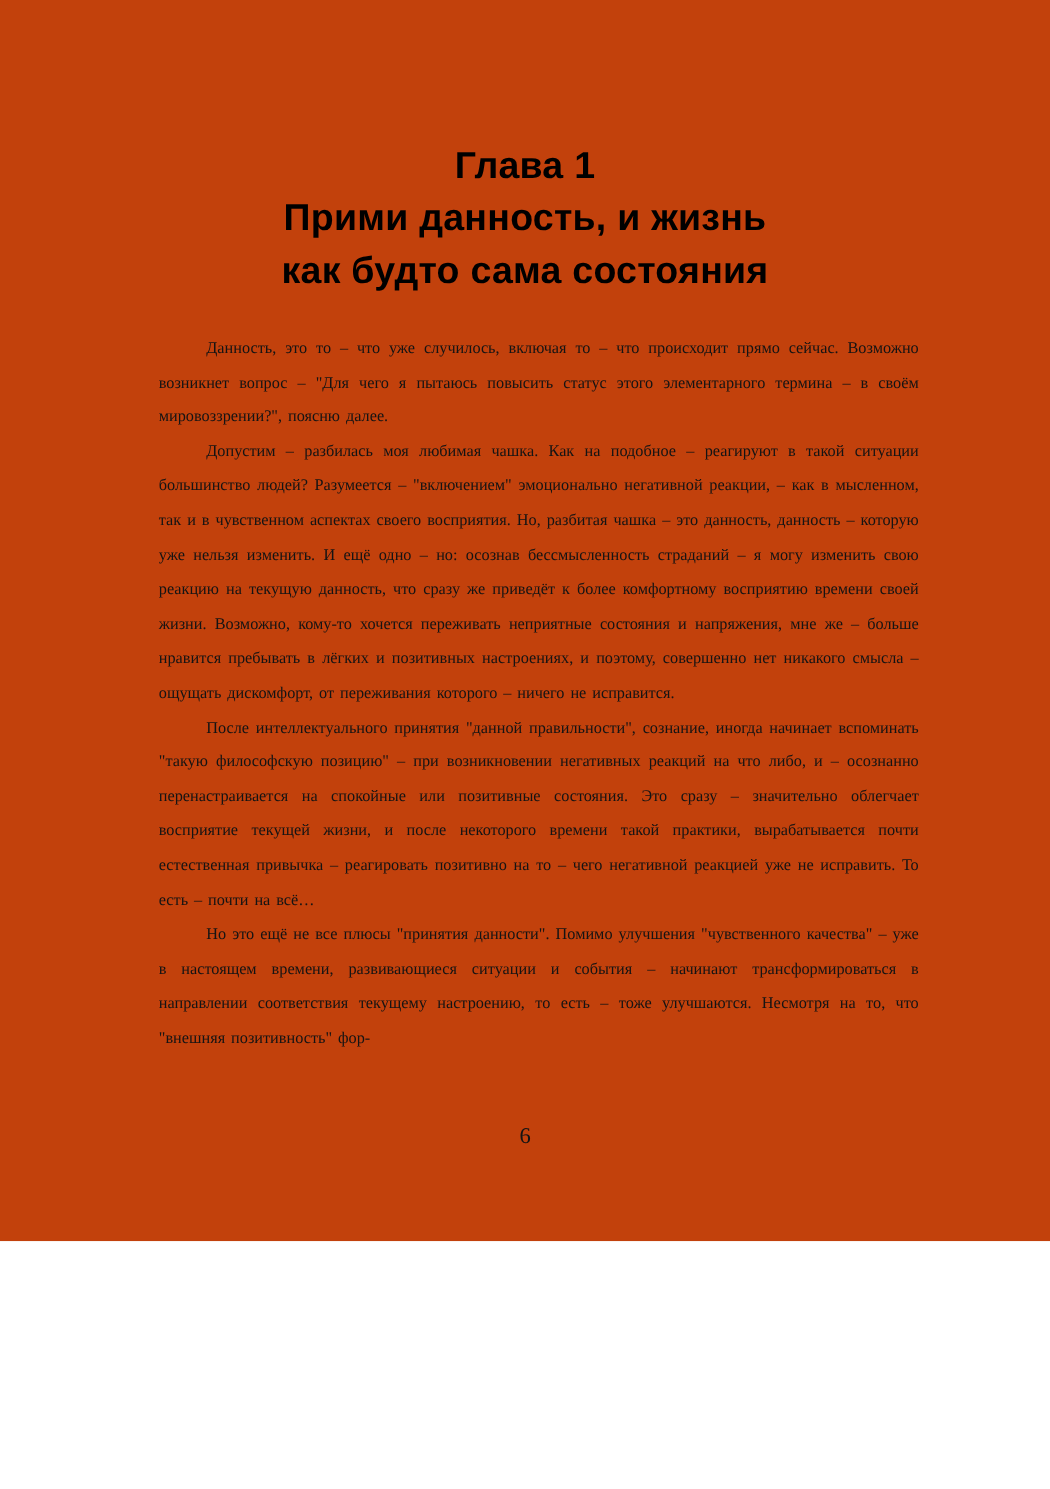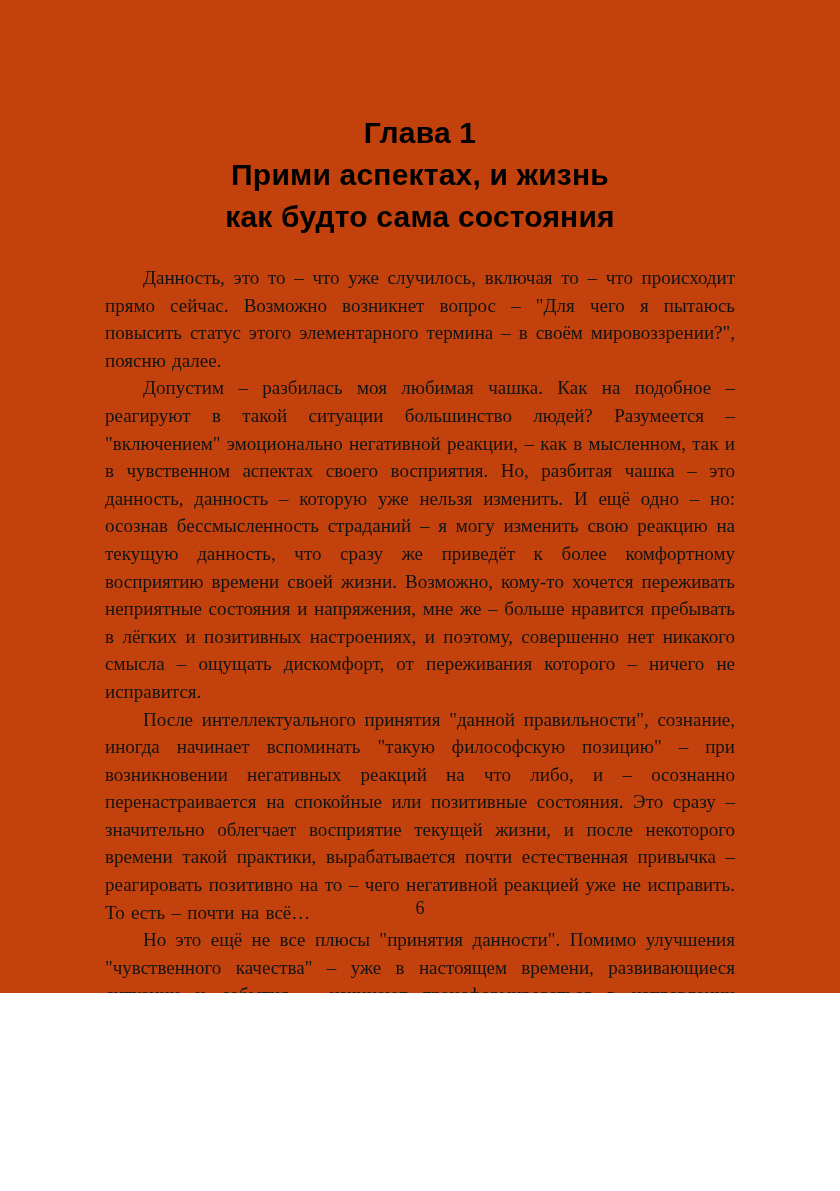--- a/index.html
+++ b/index.html
@@ -26,24 +26,25 @@
       margin-bottom: 26px;
     }
     .chapter-number,
     .chapter-title {
       font-size: 30px;
       line-height: 42px;
       letter-spacing: 0.2px;
     }
     .body-text {
       font-family: "Liberation Serif", serif;
-      font-size: 19px;
+      font-size: 13px;
       line-height: 27.6px;
       text-align: justify;
       color: #141414;
+      margin-left: 22px;
     }
     .para {
       margin: 0;
       text-indent: 38px;
       word-spacing: 1.5px;
     }
     .page-footer {
       position: absolute;
       left: 0;
       bottom: 74px;
@@ -54,21 +55,21 @@
       color: #141414;
     }
   </style>
 </head>
 <body>
 
 <div class="book-page">
 
   <header class="chapter-heading">
     <div class="chapter-number">Глава 1</div>
-    <div class="chapter-title">Прими аспектах, и жизнь</div>
+    <div class="chapter-title">Прими данность, и жизнь</div>
     <div class="chapter-title">как будто сама состояния</div>
   </header>
 
   <main class="body-text">
     <p class="para">Данность, это то – что уже случилось, включая то – что происходит прямо сейчас. Возможно возникнет вопрос – "Для чего я пытаюсь повысить статус этого элементарного термина – в своём мировоззрении?", поясню далее.</p>
     <p class="para">Допустим – разбилась моя любимая чашка. Как на подобное – реагируют в такой ситуации большинство людей? Разумеется – "включением" эмоционально негативной реакции, – как в мысленном, так и в чувственном аспектах своего восприятия. Но, разбитая чашка – это данность, данность – которую уже нельзя изменить. И ещё одно – но: осознав бессмысленность страданий – я могу изменить свою реакцию на текущую данность, что сразу же приведёт к более комфортному восприятию времени своей жизни. Возможно, кому-то хочется переживать неприятные состояния и напряжения, мне же – больше нравится пребывать в лёгких и позитивных настроениях, и поэтому, совершенно нет никакого смысла – ощущать дискомфорт, от переживания которого – ничего не исправится.</p>
     <p class="para">После интеллектуального принятия "данной правильности", сознание, иногда начинает вспоминать "такую философскую позицию" – при возникновении негативных реакций на что либо, и – осознанно перенастраивается на спокойные или позитивные состояния. Это сразу – значительно облегчает восприятие текущей жизни, и после некоторого времени такой практики, вырабатывается почти естественная привычка – реагировать позитивно на то – чего негативной реакцией уже не исправить. То есть – почти на всё…</p>
     <p class="para">Но это ещё не все плюсы "принятия данности". Помимо улучшения "чувственного качества" – уже в настоящем времени, развивающиеся ситуации и события – начинают трансформироваться в направлении соответствия текущему настроению, то есть – тоже улучшаются. Несмотря на то, что "внешняя позитивность" фор-</p>
   </main>
 

